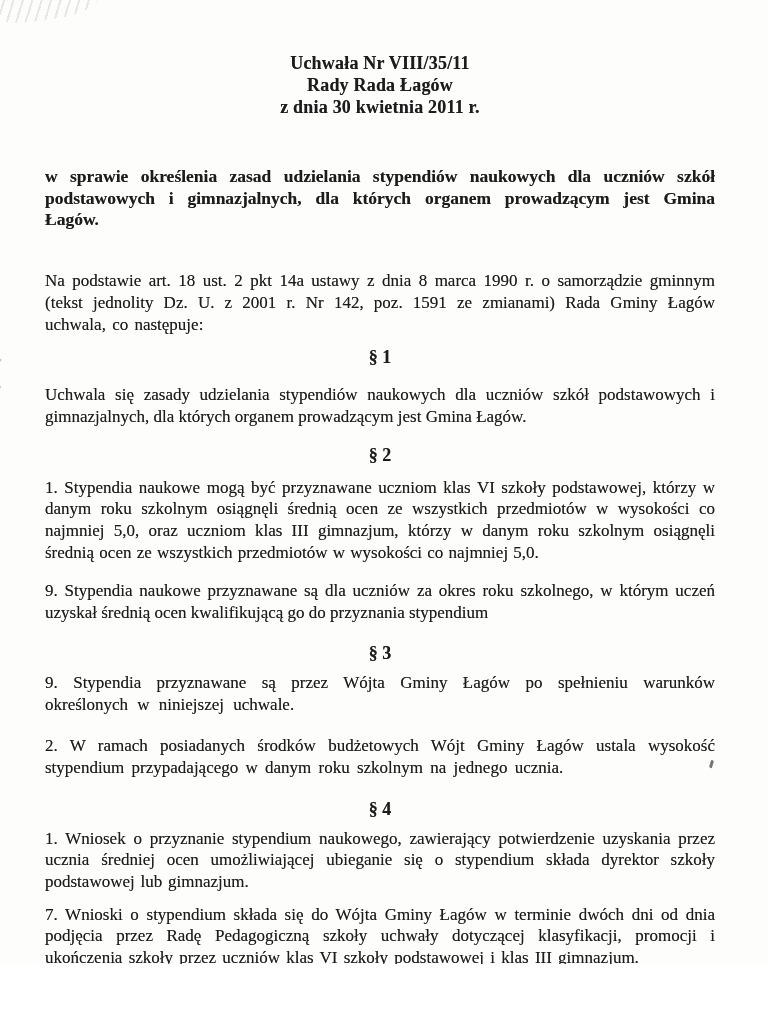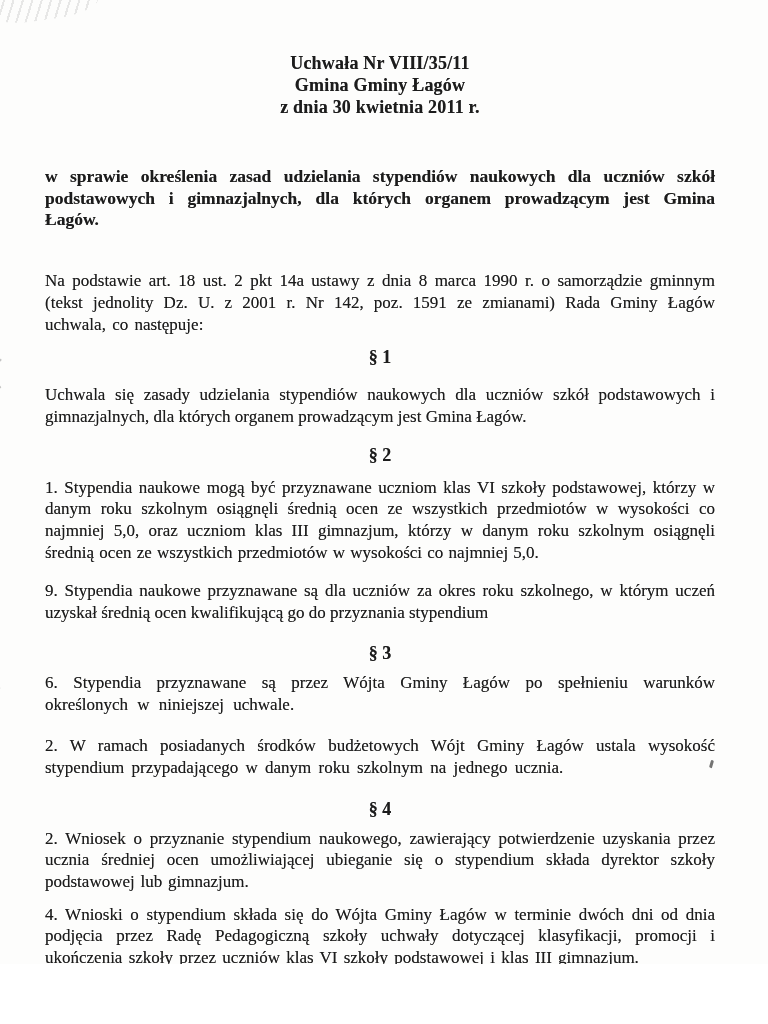--- a/index.html
+++ b/index.html
@@ -99,36 +99,36 @@
 
 <div class="page">
 
   <div class="artifact corner-smudge"></div>
   <div class="artifact edge-curl-1"></div>
   <div class="artifact edge-curl-2"></div>
   <div class="artifact tick-mark"></div>
 
   <header class="title-block">
     <div>Uchwała Nr VIII/35/11</div>
-    <div>Gmina Gminy Łagów</div>
+    <div>Rady Rada Łagów</div>
     <div>z dnia 30 kwietnia 2011 r.</div>
   </header>
 
   <p class="subject">w sprawie określenia zasad udzielania stypendiów naukowych dla uczniów szkół podstawowych i gimnazjalnych, dla których organem prowadzącym jest Gmina Łagów.</p>
 
   <p class="par preamble">Na podstawie art. 18 ust. 2 pkt 14a ustawy z dnia 8 marca 1990 r. o samorządzie gminnym (tekst jednolity Dz. U. z 2001 r. Nr 142, poz. 1591 ze zmianami) Rada Gminy Łagów uchwala, co następuje:</p>
 
   <h2 class="section-heading h1">§ 1</h2>
   <p class="par p1a">Uchwala się zasady udzielania stypendiów naukowych dla uczniów szkół podstawowych i gimnazjalnych, dla których organem prowadzącym jest Gmina Łagów.</p>
 
   <h2 class="section-heading h2">§ 2</h2>
   <p class="par p2a">1. Stypendia naukowe mogą być przyznawane uczniom klas VI szkoły podstawowej, którzy w danym roku szkolnym osiągnęli średnią ocen ze wszystkich przedmiotów w wysokości co najmniej 5,0, oraz uczniom klas III gimnazjum, którzy w danym roku szkolnym osiągnęli średnią ocen ze wszystkich przedmiotów w wysokości co najmniej 5,0.</p>
   <p class="par p2b">9. Stypendia naukowe przyznawane są dla uczniów za okres roku szkolnego, w którym uczeń uzyskał średnią ocen kwalifikującą go do przyznania stypendium</p>
 
   <h2 class="section-heading h3">§ 3</h2>
-  <p class="par p3a">6. Stypendia przyznawane są przez Wójta Gminy Łagów po spełnieniu warunków określonych w niniejszej uchwale.</p>
+  <p class="par p3a">9. Stypendia przyznawane są przez Wójta Gminy Łagów po spełnieniu warunków określonych w niniejszej uchwale.</p>
   <p class="par p3b">2. W ramach posiadanych środków budżetowych Wójt Gminy Łagów ustala wysokość stypendium przypadającego w danym roku szkolnym na jednego ucznia.</p>
 
   <h2 class="section-heading h4">§ 4</h2>
-  <p class="par p4a">2. Wniosek o przyznanie stypendium naukowego, zawierający potwierdzenie uzyskania przez ucznia średniej ocen umożliwiającej ubieganie się o stypendium składa dyrektor szkoły podstawowej lub gimnazjum.</p>
-  <p class="par p4c">4. Wnioski o stypendium składa się do Wójta Gminy Łagów w terminie dwóch dni od dnia podjęcia przez Radę Pedagogiczną szkoły uchwały dotyczącej klasyfikacji, promocji i ukończenia szkoły przez uczniów klas VI szkoły podstawowej i klas III gimnazjum.</p>
+  <p class="par p4a">1. Wniosek o przyznanie stypendium naukowego, zawierający potwierdzenie uzyskania przez ucznia średniej ocen umożliwiającej ubieganie się o stypendium składa dyrektor szkoły podstawowej lub gimnazjum.</p>
+  <p class="par p4c">7. Wnioski o stypendium składa się do Wójta Gminy Łagów w terminie dwóch dni od dnia podjęcia przez Radę Pedagogiczną szkoły uchwały dotyczącej klasyfikacji, promocji i ukończenia szkoły przez uczniów klas VI szkoły podstawowej i klas III gimnazjum.</p>
 
 </div>
 
 </body></html>

